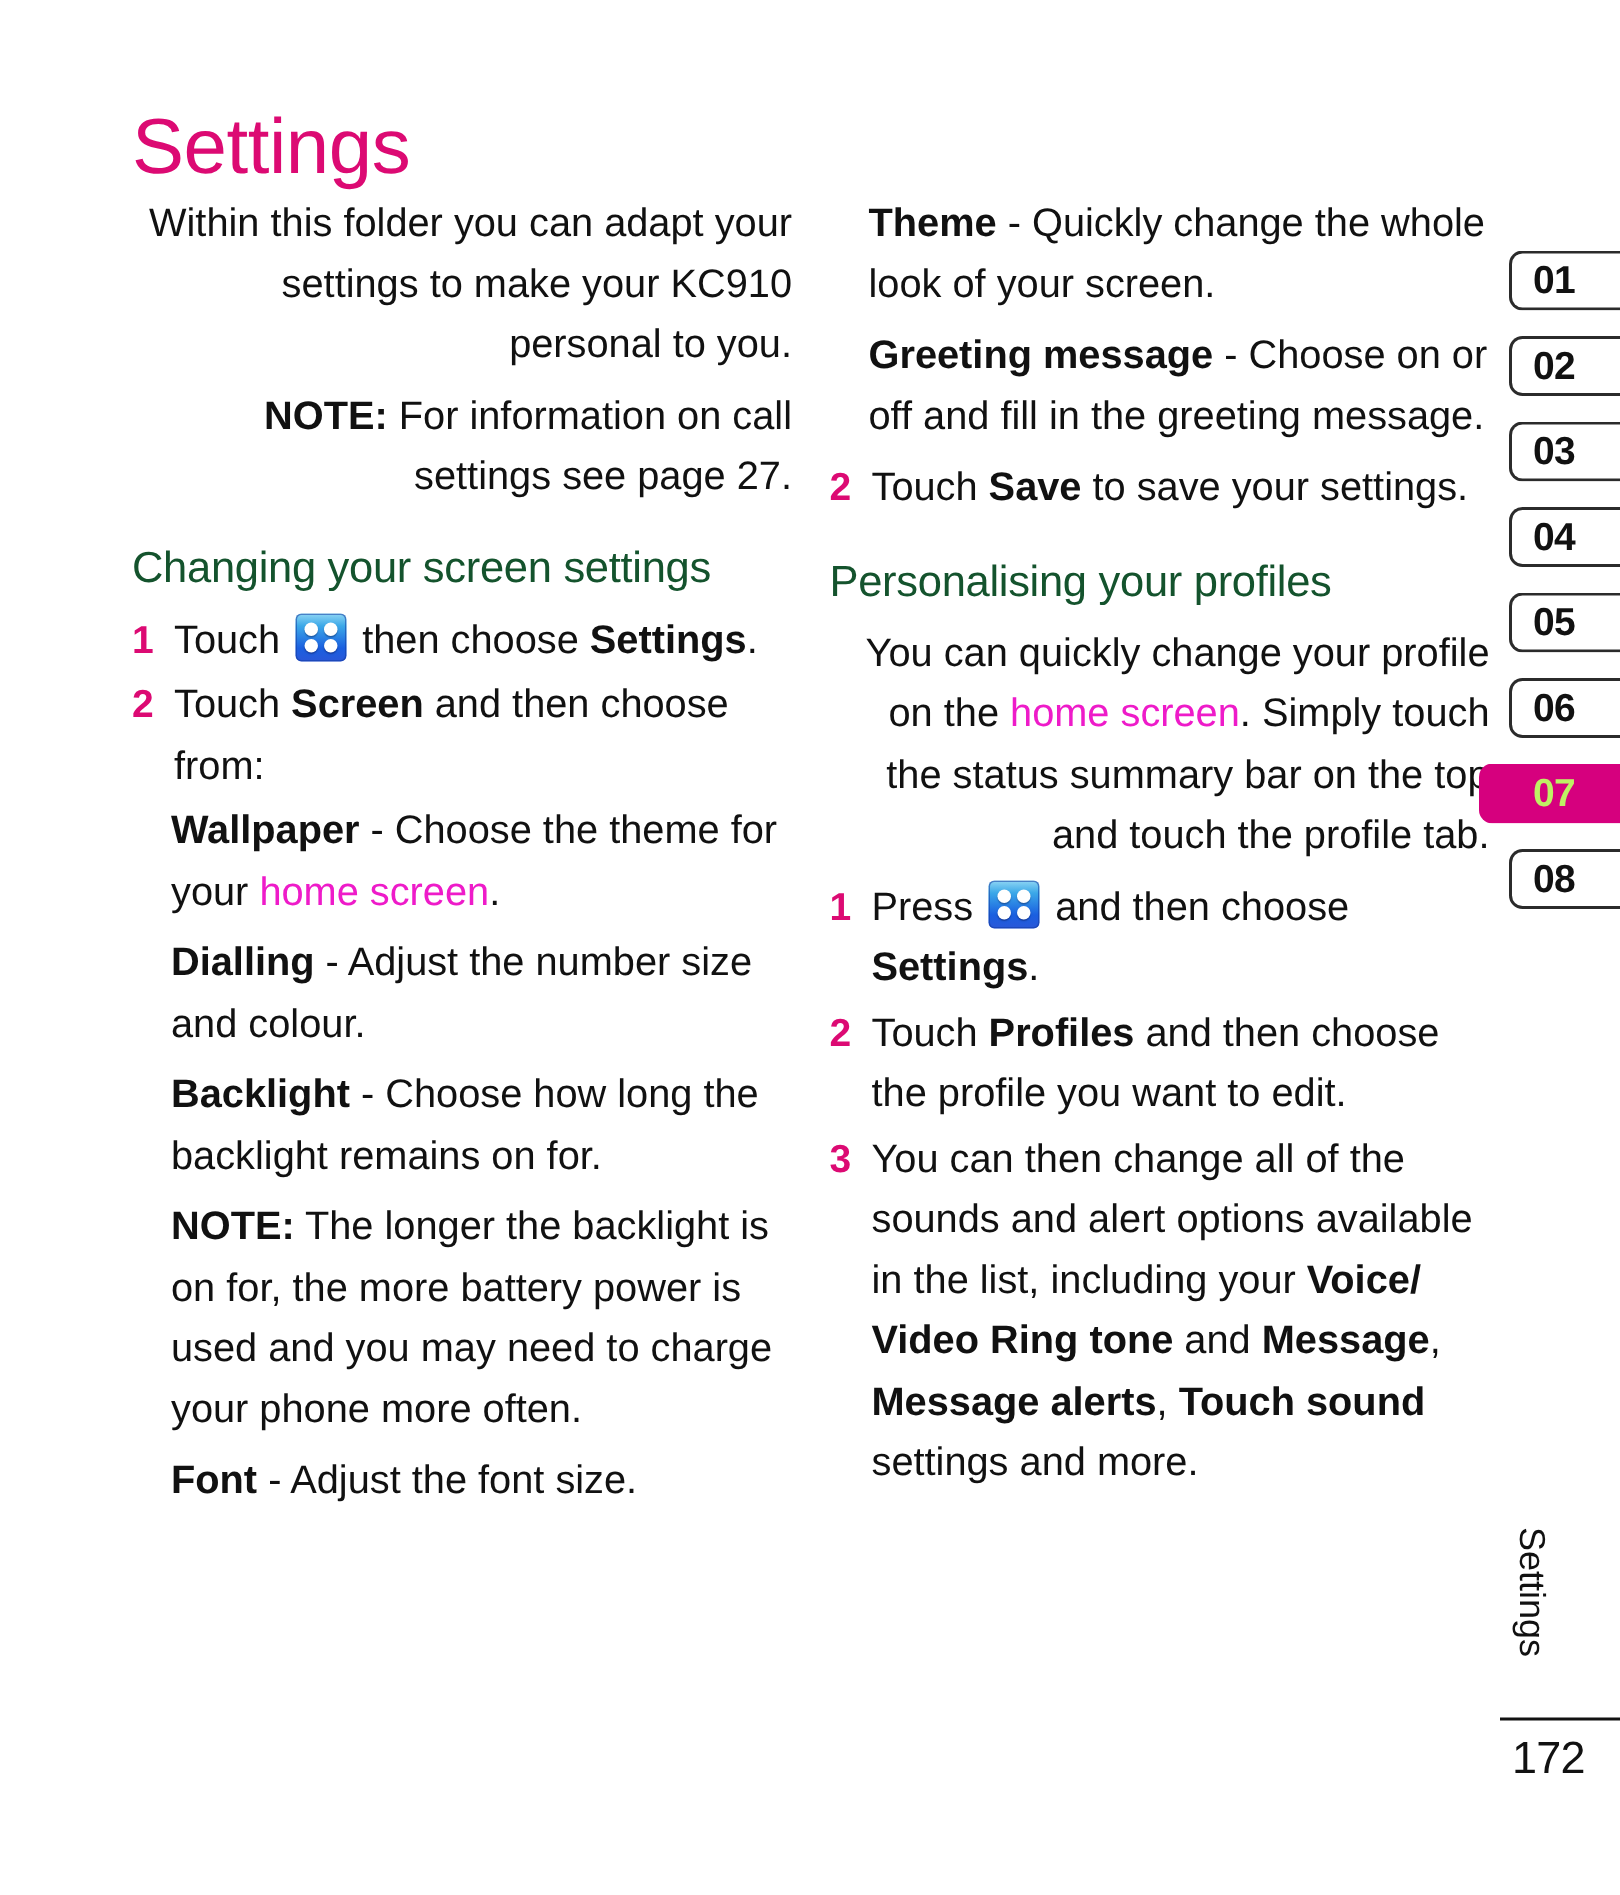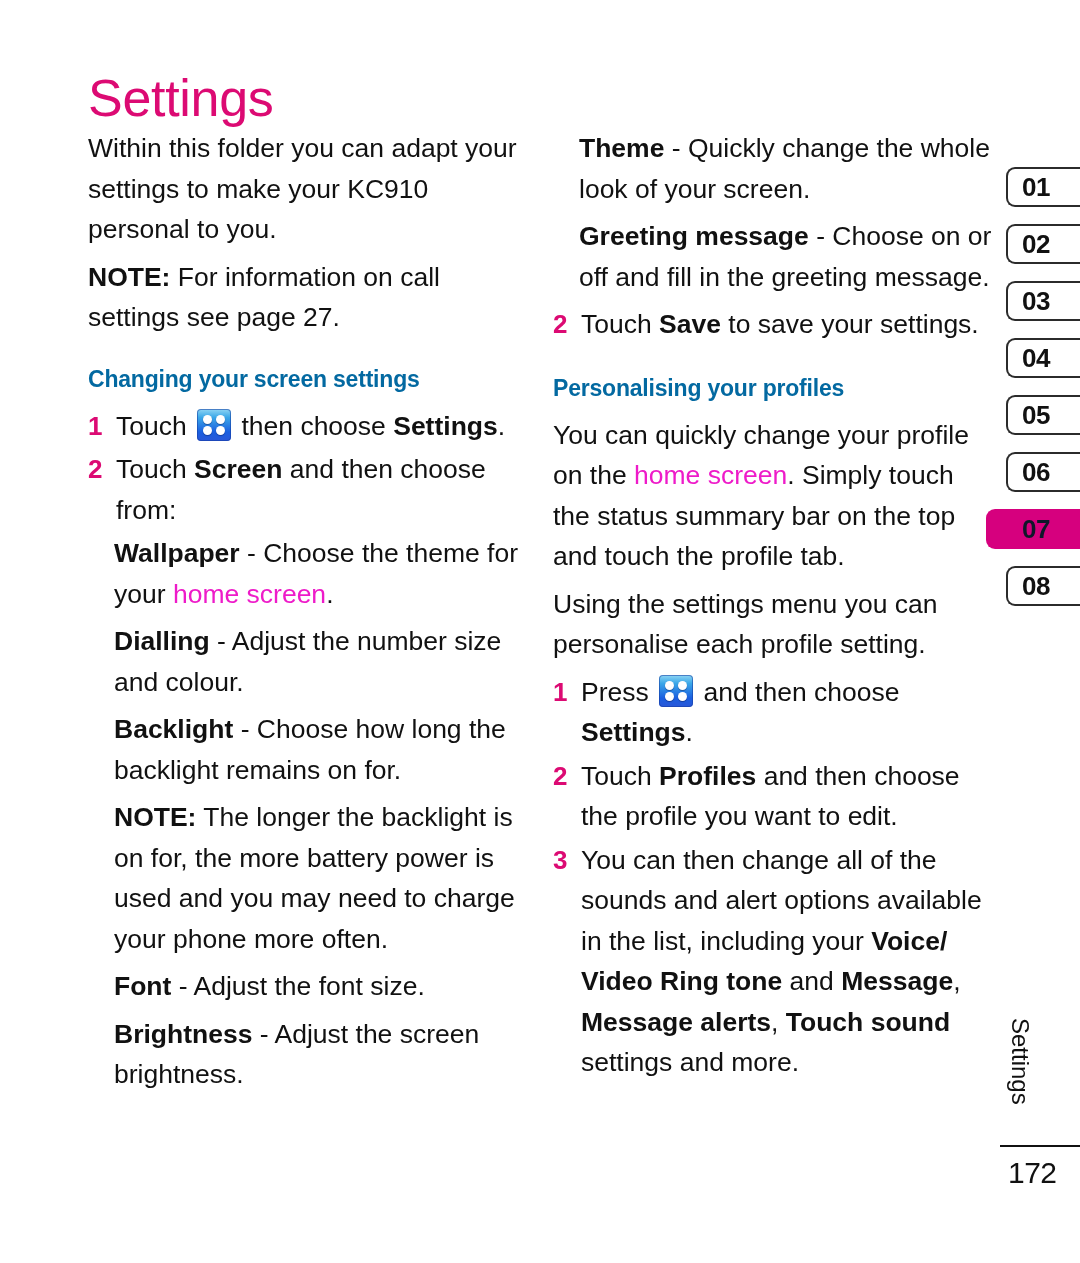--- a/index.html
+++ b/index.html
@@ -43,29 +43,30 @@
   .col-left  { left: 88px; }
   .col-right { left: 553px; }
 
   
   p.block {
     margin: 0 0 7px 0;
     font-size: 26.5px;
     line-height: 40.5px;
     font-weight: 400;
     color: #111111;
+    text-align: right;
   }
   p.tight { margin-bottom: 0; }
 
   h2.section {
     margin: 21px 0 4px 0;
-    font-size: 23px;
+    font-size: 29px;
     line-height: 45px;
-    font-weight: 700;
-    color: #0369a1;
+    font-weight: 400;
+    color: #14532d;
     letter-spacing: -0.2px;
   }
   h2.section.first { margin-top: 19px; }
 
   
   p.defn {
     margin: 0 0 7px 0;
     padding-left: 26px;
     font-size: 26.5px;
     line-height: 40.5px;
@@ -148,21 +149,21 @@
   }
   .tab.active {
     left: -20px;
     width: 140px;
     background: #D6007E;
     border-color: #D6007E;
     border-radius: 9px 0 0 9px;
   }
   .tab.active .tab-label {
     left: 34px;
-    color: #0f172a;
+    color: #bef264;
   }
 
   
   .footer-vert {
     position: absolute;
     left: 1006px;
     top: 1018px;
     width: 40px;
     height: 118px;
   }
@@ -218,39 +219,37 @@
     <p class="defn"><b>Wallpaper</b><span> - Choose the theme for your </span><span class="pink-bright">home screen</span><span>.</span></p>
 
     <p class="defn"><b>Dialling</b><span> - Adjust the number size and colour.</span></p>
 
     <p class="defn"><b>Backlight</b><span> - Choose how long the backlight remains on for.</span></p>
 
     <p class="defn"><b>NOTE:</b><span> The longer the backlight is on for, the more battery power is used and you may need to charge your phone more often.</span></p>
 
     <p class="defn"><b>Font</b><span> - Adjust the font size.</span></p>
 
-    <p class="defn tight"><b>Brightness</b><span> - Adjust the screen brightness.</span></p>
 
   </div>
 
   <div class="col col-right">
 
     <p class="defn"><b>Theme</b><span> - Quickly change the whole look of your screen.</span></p>
 
     <p class="defn"><b>Greeting message</b><span> - Choose on or off and fill in the greeting message.</span></p>
 
     <div class="numitem">
       <span class="num">2</span><span>Touch </span><b>Save</b><span> to save your settings.</span>
     </div>
 
     <h2 class="section">Personalising your profiles</h2>
 
     <p class="block"><span>You can quickly change your profile on the </span><span class="pink-bright">home screen</span><span>. Simply touch the status summary bar on the top and touch the profile tab.</span></p>
 
-    <p class="block">Using the settings menu you can personalise each profile setting.</p>
 
     <div class="numitem">
       <span class="num">1</span><span>Press </span><span class="menu-icon"><i></i><i></i><i></i><i></i></span><span> and then choose </span><b>Settings</b><span>.</span>
     </div>
 
     <div class="numitem">
       <span class="num">2</span><span>Touch </span><b>Profiles</b><span> and then choose the profile you want to edit.</span>
     </div>
 
     <div class="numitem">

